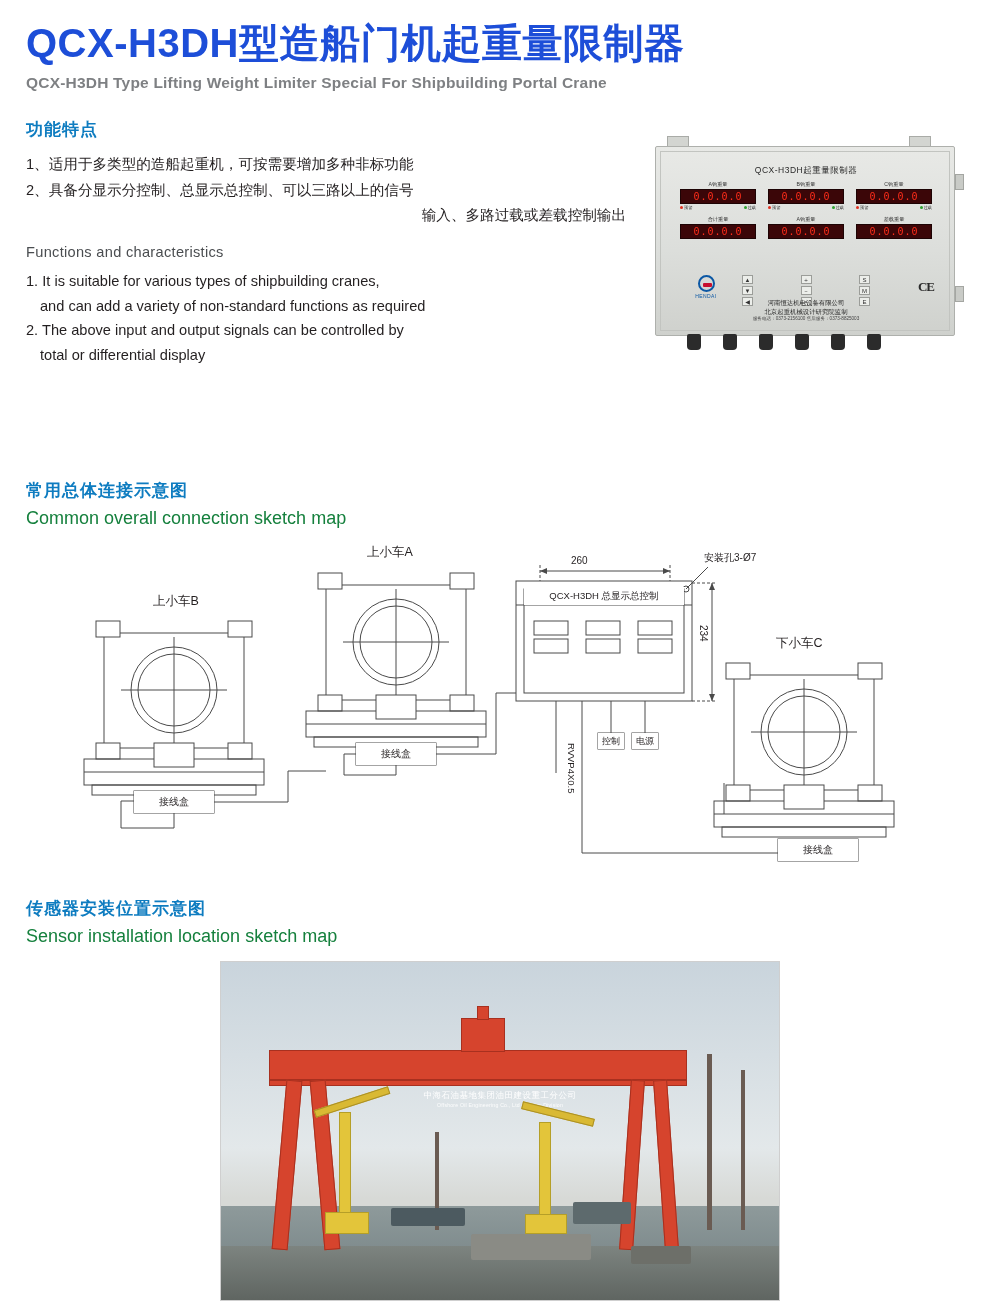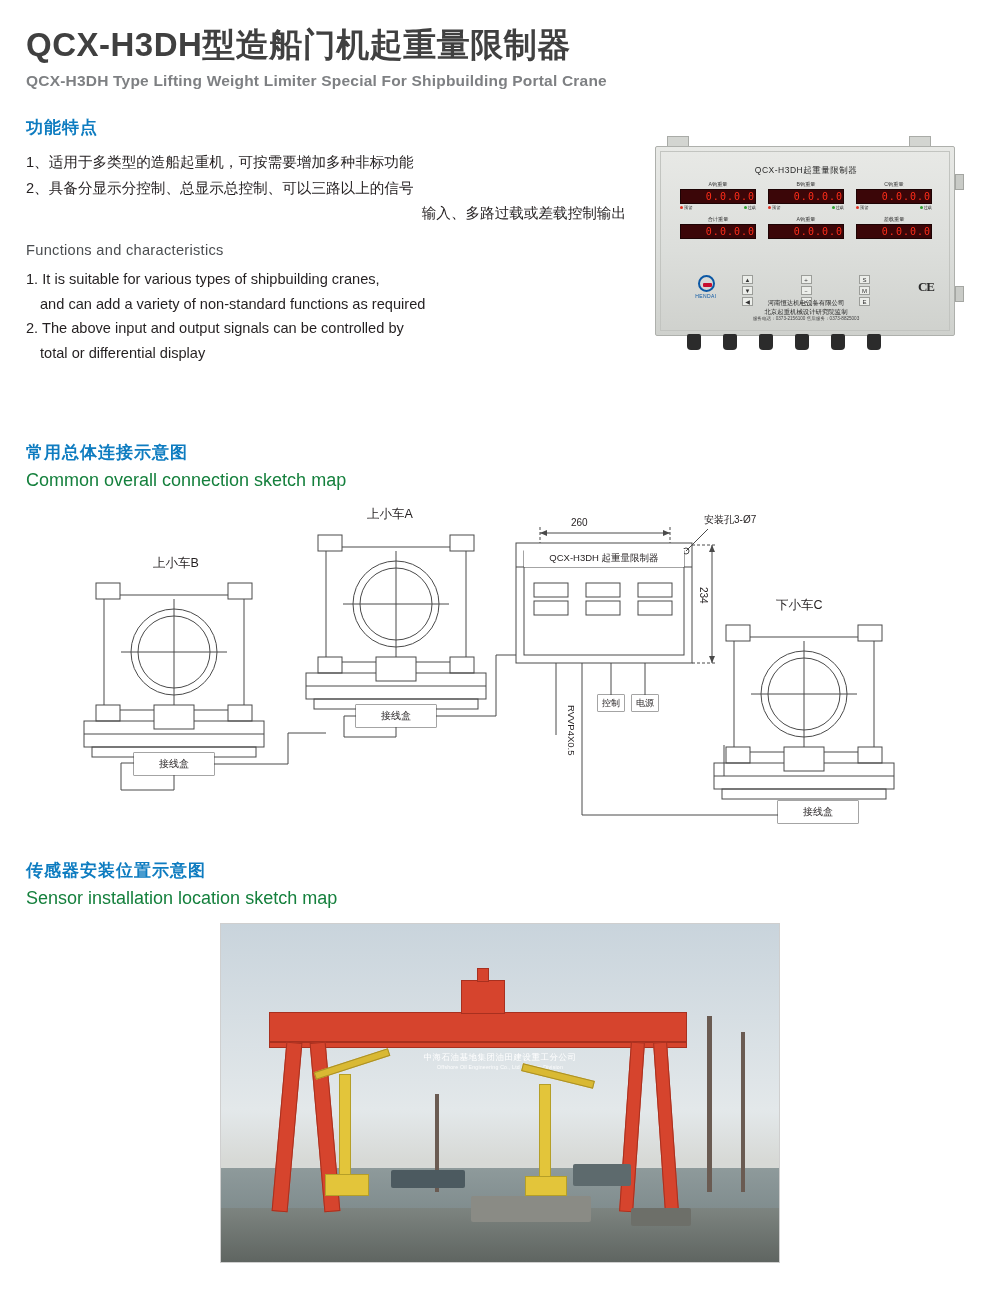--- a/index.html
+++ b/index.html
@@ -10,26 +10,26 @@
     font-family:"Liberation Sans", sans-serif;
     color:#231f20;
     position:relative;
     overflow:hidden;
   }
 
   
   .page { padding:18px 26px 0 26px; position:relative; }
 
   .title-cn {
-    font-size:33px;
+    font-size:40px;
     font-weight:bold;
-    color:#404040;
+    color:#1d4ed8;
     letter-spacing:0.5px;
     line-height:1.15;
-    margin:8px 0 8px 0;
+    margin:2px 0 8px 0;
     white-space:nowrap;
   }
   .title-en {
     font-size:15.5px;
     font-weight:bold;
     color:#7e8083;
     letter-spacing:0.2px;
     margin:0 0 26px 0;
   }
 
@@ -107,21 +107,21 @@
     text-align:center; font-size:8.5px; color:#2b2b2b; letter-spacing:0.5px;
   }
   .p-grid {
     position:absolute; left:24px; top:34px; width:252px;
   }
   .p-row { display:flex; justify-content:space-between; margin-bottom:6px; }
   .p-cell { width:76px; }
   .p-cap { font-size:5.2px; color:#333; text-align:center; margin-bottom:1px; }
   .p-led {
     height:15px; background:#3b0608; border:1px solid #1d0304;
-    display:flex; align-items:center; justify-content:flex-end;
+    display:flex; align-items:center; justify-content:center;
   }
   .p-led span {
     font-family:"DejaVu Sans Mono", monospace;
     color:#ff2d1a; font-size:10px; letter-spacing:1px;
   }
   .p-lamps { display:flex; justify-content:space-between; margin-top:1px; }
   .p-lamp { display:flex; align-items:center; gap:1px; }
   .p-dot { width:3px; height:3px; border-radius:50%; background:#e03020; }
   .p-dot.g { background:#2fa02f; }
   .p-lt { font-size:4.2px; color:#333; }
@@ -335,21 +335,21 @@
     <div class="tab t1"></div>
     <div class="tab t2"></div>
     <div class="gland" style="left:42px"></div>
     <div class="gland" style="left:78px"></div>
     <div class="gland" style="left:114px"></div>
     <div class="gland" style="left:150px"></div>
     <div class="gland" style="left:186px"></div>
     <div class="gland" style="left:222px"></div>
   </div>
 
-  <div style="margin-top:76px">
+  <div style="margin-top:112px">
     <div class="h-cn">常用总体连接示意图</div>
     <div class="h-en">Common overall connection sketch map</div>
 
     <div class="sketch">
       <svg width="948" height="340" viewBox="0 0 948 340">
         <g fill="none" stroke="#4a4a4a" stroke-width="1">
 
           <rect x="78" y="90" width="140" height="115"></rect>
           <rect x="70" y="78" width="24" height="16" fill="#fff"></rect>
           <rect x="202" y="78" width="24" height="16" fill="#fff"></rect>
@@ -440,21 +440,21 @@
       </svg>
 
       <div class="sk-label" style="left:341px; top:1px;">上小车A</div>
       <div class="sk-label" style="left:127px; top:50px;">上小车B</div>
       <div class="sk-label" style="left:750px; top:92px;">下小车C</div>
 
       <div class="sk-box" style="left:108px; top:248px; width:80px; height:22px; border:none;">接线盒</div>
       <div class="sk-box" style="left:330px; top:200px; width:80px; height:22px; border:none;">接线盒</div>
       <div class="sk-box" style="left:752px; top:296px; width:80px; height:22px; border:none;">接线盒</div>
 
-      <div class="sk-box" style="left:498px; top:44px; width:160px; height:18px; border:none; font-size:9.5px;">QCX-H3DH 起重量限制器</div>
+      <div class="sk-box" style="left:498px; top:44px; width:160px; height:18px; border:none; font-size:9.5px;">QCX-H3DH 总显示总控制</div>
 
       <div class="sk-dim" style="left:545px; top:12px;">260</div>
       <div class="sk-v" style="left:672px; top:82px; font-size:10px;">234</div>
       <div class="sk-label" style="left:678px; top:8px; font-size:10px;">安装孔3-Ø7</div>
       <div class="sk-v" style="left:540px; top:200px;">RVVP4X0.5</div>
 
       <div class="sk-box" style="left:572px; top:190px; width:26px; height:16px; border:none; font-size:9px;">控制</div>
       <div class="sk-box" style="left:606px; top:190px; width:26px; height:16px; border:none; font-size:9px;">电源</div>
     </div>
   </div>

